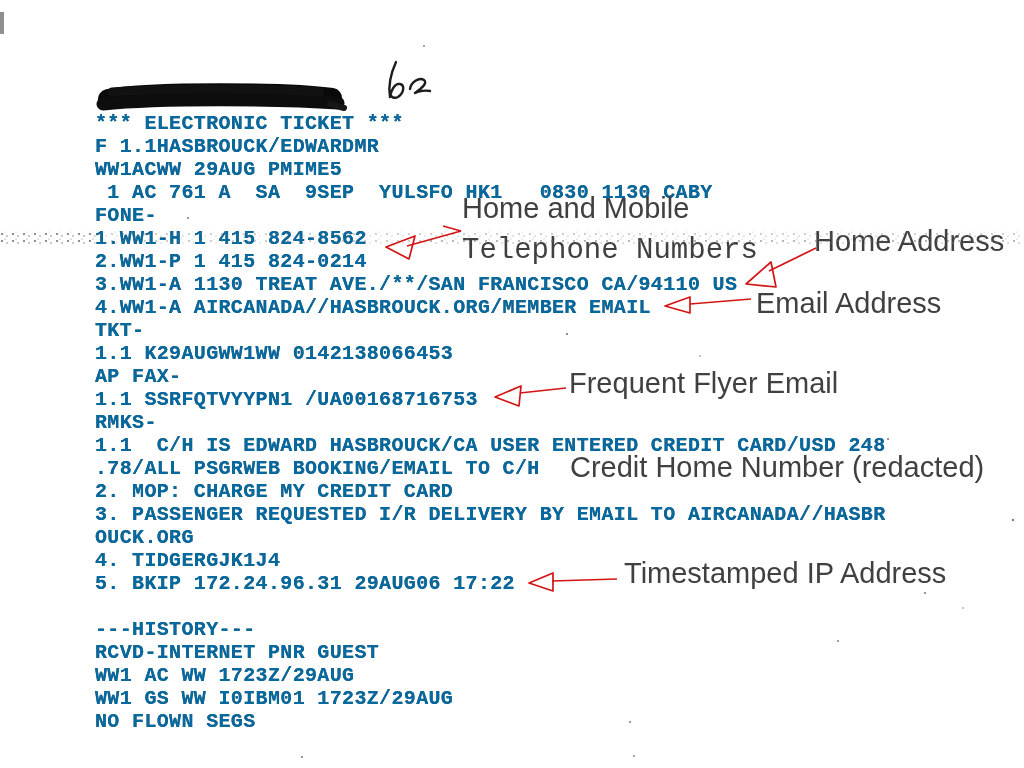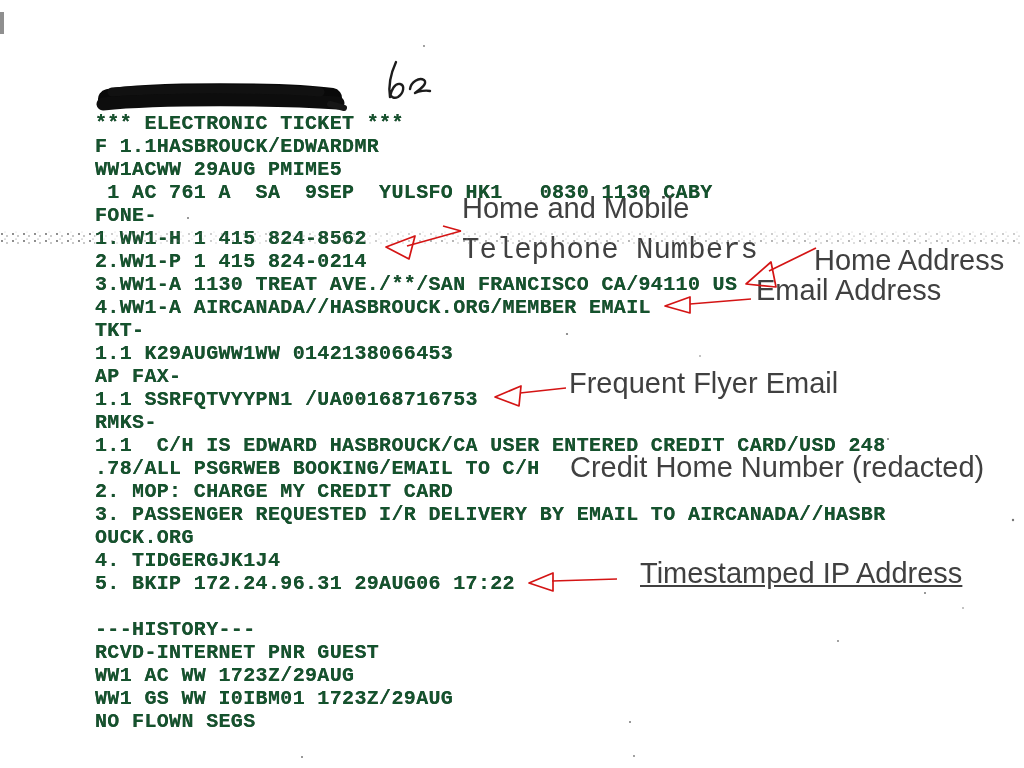--- a/index.html
+++ b/index.html
@@ -9,40 +9,40 @@
     position:relative;
     overflow:hidden;
     font-family:"Liberation Sans", sans-serif;
   }
   
   .doc {
     position:absolute; left:95px; top:112px;
     font-family:"Liberation Mono","DejaVu Sans Mono",monospace;
     font-size:20px; font-weight:bold;
     line-height:23px; letter-spacing:0.35px;
-    color:#14532d;
+    color:#0369a1;
     white-space:pre;
     text-shadow:0 0 0.6px rgba(30,30,30,0.75);
   }
   .doc-line { height:23px; }
   
   .ann {
     position:absolute;
     color:#404040;
     font-size:29px; line-height:29px;
     white-space:nowrap;
     letter-spacing:0px;
   }
   .ann-phone1   { left:462px; top:194px; }
   .ann-phone2   { left:462px; top:236px;font-family:Liberation Mono, monospace; }
-  .ann-homeaddr { left:814px; top:227px;margin-top:19px; }
-  .ann-email    { left:756px; top:276px; }
+  .ann-homeaddr { left:814px; top:227px; }
+  .ann-email    { left:756px; top:289px; }
   .ann-ff       { left:569px; top:369px; }
   .ann-cc       { left:570px; top:453px; }
-  .ann-ip       { left:640px; top:559px;text-decoration:underline; }
+  .ann-ip       { left:624px; top:559px; }
   
   .overlay {
     position:absolute; left:0; top:0;
     width:1024px; height:768px;
     pointer-events:none;
   }
 </style>
 </head>
 <body>
 

